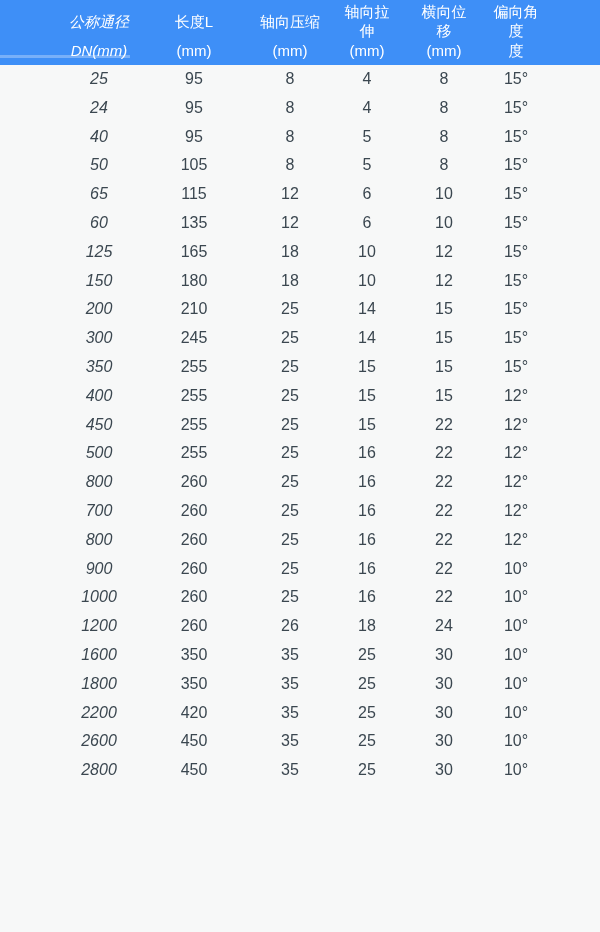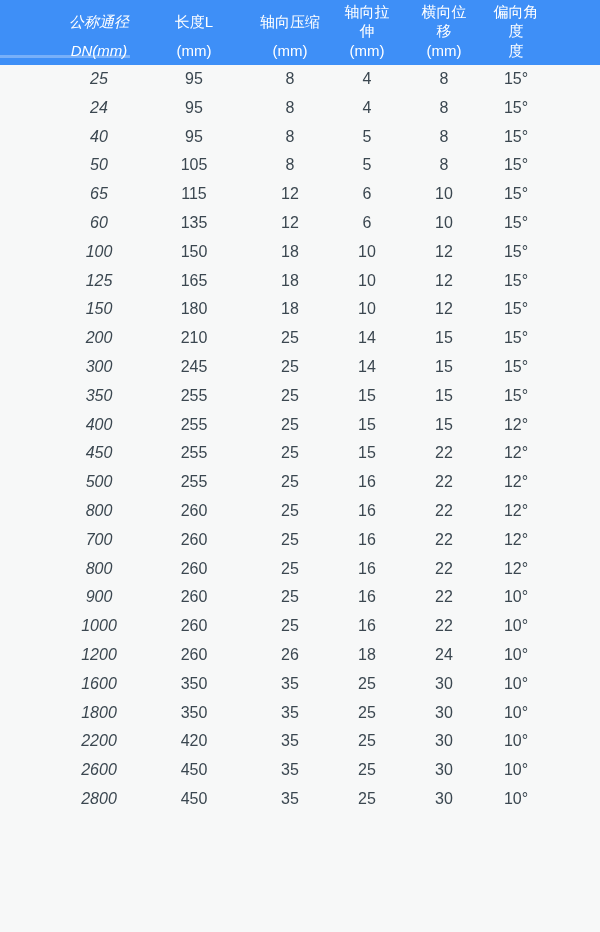--- a/index.html
+++ b/index.html
@@ -149,28 +149,20 @@
         </tr>
         <tr>
           <td class="c1">60</td>
           <td class="c2">135</td>
           <td class="c3">12</td>
           <td class="c4">6</td>
           <td class="c5">10</td>
           <td class="c6">15°</td>
         </tr>
         <tr>
-          <td class="c1">100</td>
-          <td class="c2">150</td>
-          <td class="c3">18</td>
-          <td class="c4">10</td>
-          <td class="c5">12</td>
-          <td class="c6">15°</td>
-        </tr>
-        <tr>
           <td class="c1">125</td>
           <td class="c2">165</td>
           <td class="c3">18</td>
           <td class="c4">10</td>
           <td class="c5">12</td>
           <td class="c6">15°</td>
         </tr>
         <tr>
           <td class="c1">150</td>
           <td class="c2">180</td>

